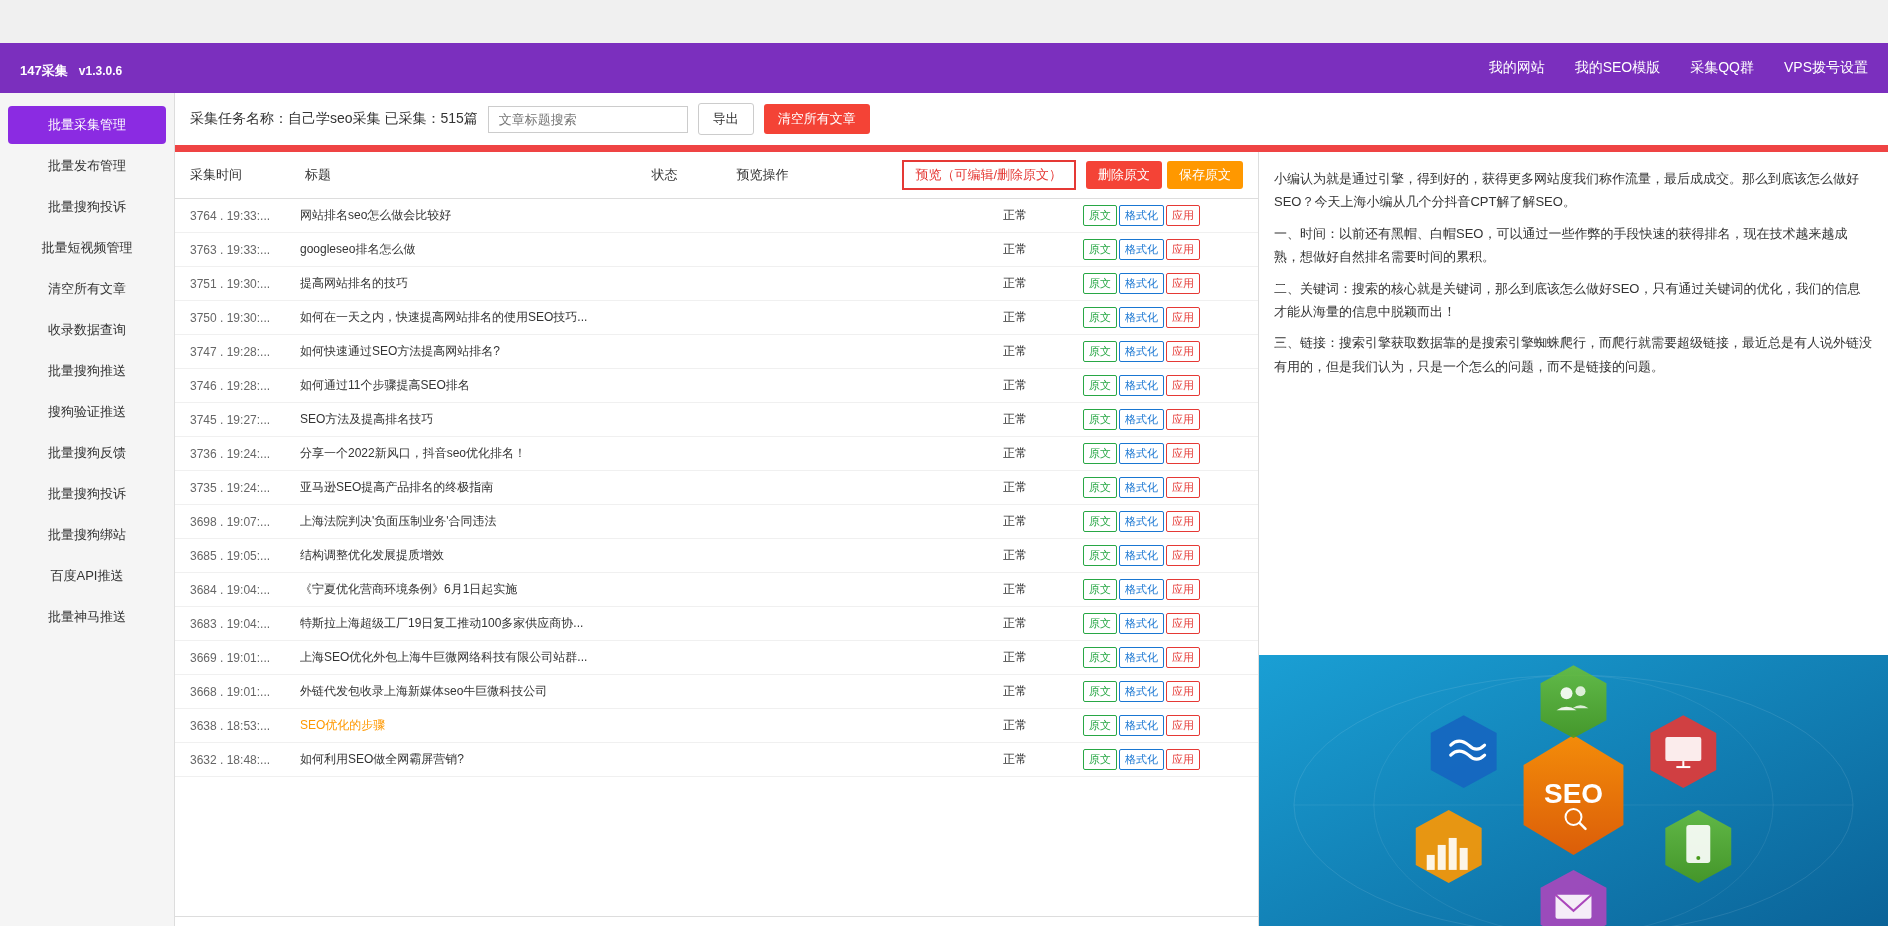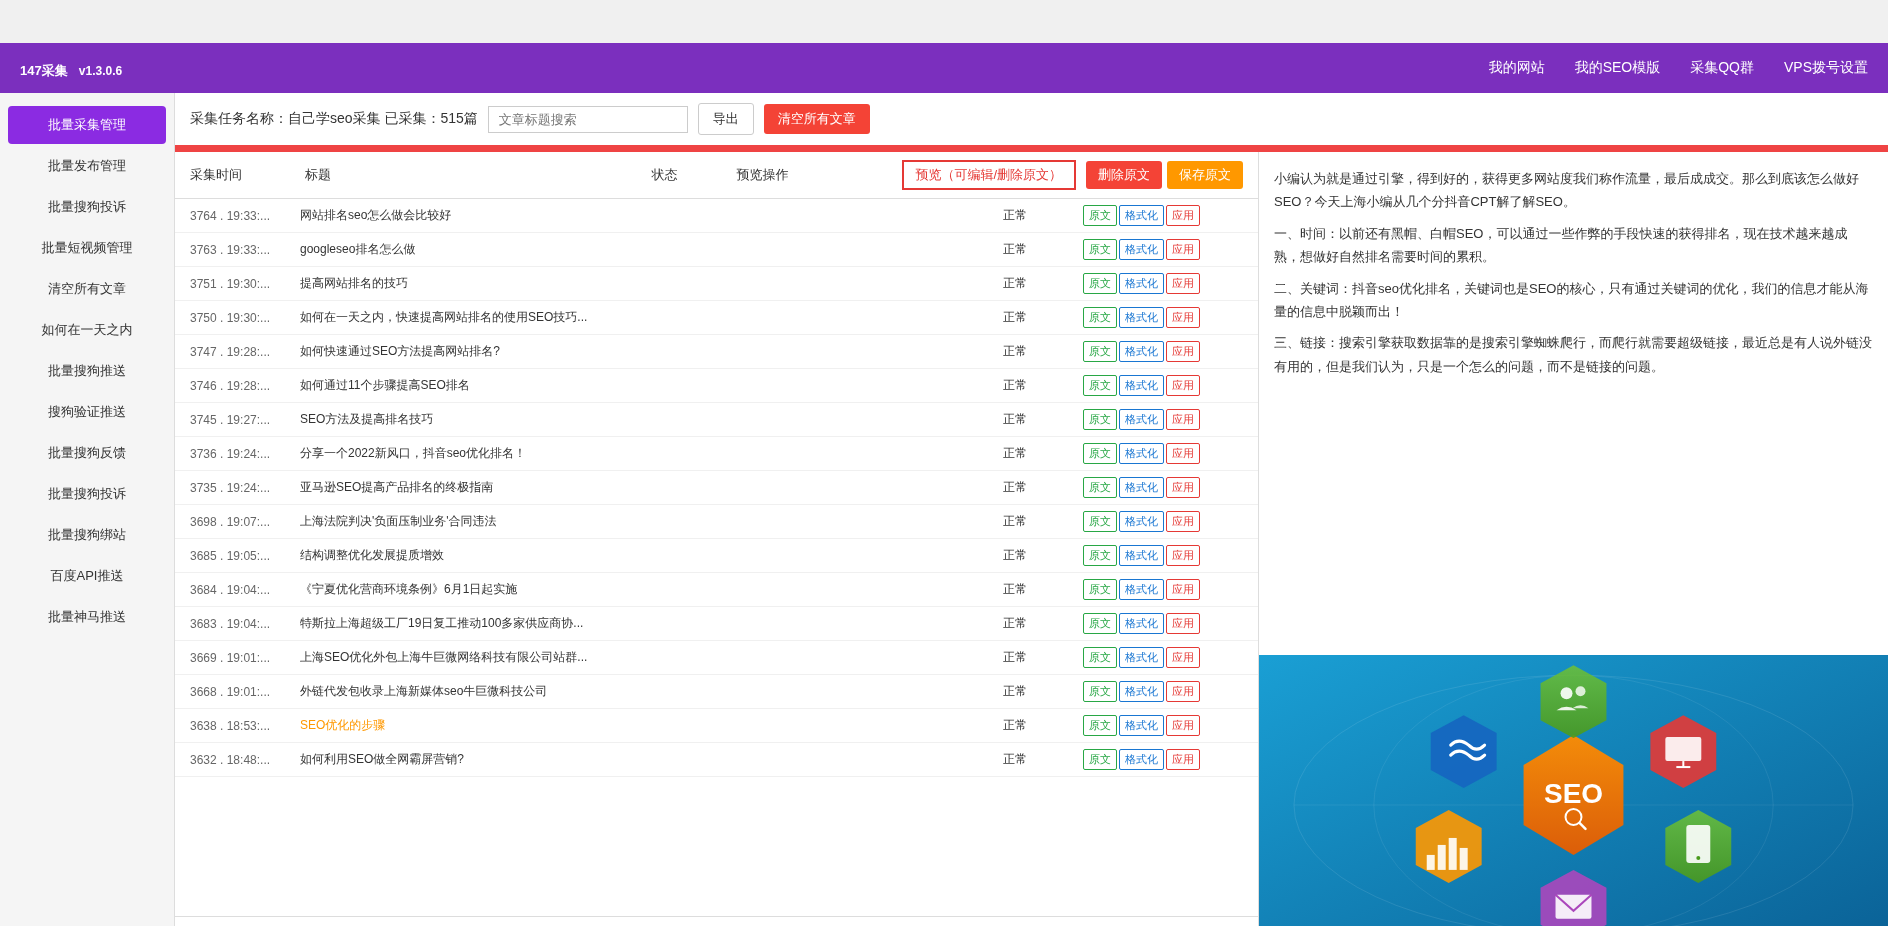--- a/index.html
+++ b/index.html
@@ -246,21 +246,21 @@
 </div>
 
 <div class="layout">
 
   <div class="sidebar">
     <div class="sidebar-item active">批量采集管理</div>
     <div class="sidebar-item">批量发布管理</div>
     <div class="sidebar-item">批量搜狗投诉</div>
     <div class="sidebar-item">批量短视频管理</div>
     <div class="sidebar-item">清空所有文章</div>
-    <div class="sidebar-item">如何在一天之内</div>
+    <div class="sidebar-item">收录数据查询</div>
     <div class="sidebar-item">批量搜狗推送</div>
     <div class="sidebar-item">搜狗验证推送</div>
     <div class="sidebar-item">批量搜狗反馈</div>
     <div class="sidebar-item">批量搜狗投诉</div>
     <div class="sidebar-item">批量搜狗绑站</div>
     <div class="sidebar-item">百度API推送</div>
     <div class="sidebar-item">批量神马推送</div>
   </div>
 
   <div class="main">
@@ -467,21 +467,21 @@
           <button class="btn-prev">上一页</button>
           <button class="btn-next">下一页</button>
           <button class="btn-refresh">刷新</button>
         </div>
       </div>
 
       <div class="preview-panel">
         <div class="preview-content" id="preview-content">
         <p>小编认为就是通过引擎，得到好的，获得更多网站度我们称作流量，最后成成交。那么到底该怎么做好SEO？今天上海小编从几个分抖音CPT解了解SEO。</p>
             <p>一、时间：以前还有黑帽、白帽SEO，可以通过一些作弊的手段快速的获得排名，现在技术越来越成熟，想做好自然排名需要时间的累积。</p>
-            <p>二、关键词：抖音seo优化排名，关键词也是SEO的核心，只有通过关键词的优化，我们的信息才能从海量的信息中脱颖而出！</p>
+            <p>二、关键词：搜索的核心就是关键词，那么到底该怎么做好SEO，只有通过关键词的优化，我们的信息才能从海量的信息中脱颖而出！</p>
             <p>三、链接：搜索引擎获取数据靠的是搜索引擎蜘蛛爬行，而爬行就需要超级链接，最近总是有人说外链没有用的，但是我们认为，只是一个怎么的问题，而不是链接的问题。</p>
           </div>
 
         <div class="preview-image">
           <svg width="100%" height="100%" viewBox="0 0 630 300" xmlns="http://www.w3.org/2000/svg">
 
             <defs>
               <linearGradient id="bg" x1="0" y1="0" x2="1" y2="1">
                 <stop offset="0%" stop-color="#1a9fd4"></stop>
                 <stop offset="100%" stop-color="#0a6095"></stop>

